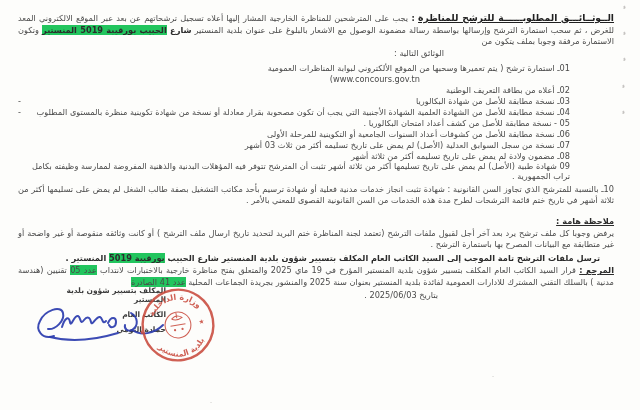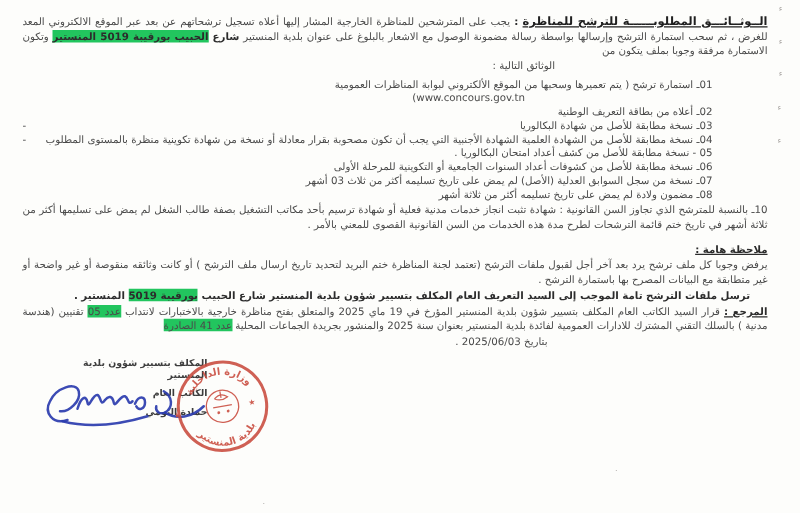--- a/index.html
+++ b/index.html
@@ -54,29 +54,30 @@
   <div class="doc-list">
       <div class="doc-item"><span>01ـ استمارة ترشح ( يتم تعميرها وسحبها من الموقع الألكتروني لبوابة المناظرات العمومية</span></div>
       <div class="doc-item indent"><span class="ltr">(www.concours.gov.tn</span></div>
       <div class="doc-item"><span>02ـ أعلاه من بطاقة التعريف الوطنية</span></div>
       <div class="doc-item"><span class="dash-left">-</span><span>03ـ نسخة مطابقة للأصل من شهادة البكالوريا</span></div>
       <div class="doc-item"><span class="dash-left">-</span><span>04ـ نسخة مطابقة للأصل من الشهادة العلمية الشهادة الأجنبية التي يجب أن تكون مصحوبة بقرار معادلة أو نسخة من شهادة تكوينية منظرة بالمستوى المطلوب</span></div>
       <div class="doc-item"><span>05 - نسخة مطابقة للأصل من كشف أعداد امتحان البكالوريا .</span></div>
       <div class="doc-item"><span>06ـ نسخة مطابقة للأصل من كشوفات أعداد السنوات الجامعية أو التكوينية للمرحلة الأولى</span></div>
       <div class="doc-item"><span>07ـ نسخة من سجل السوابق العدلية (الأصل) لم يمض على تاريخ تسليمه أكثر من ثلاث 03 أشهر</span></div>
       <div class="doc-item"><span>08ـ مضمون ولادة لم يمض على تاريخ تسليمه أكثر من ثلاثة أشهر</span></div>
+      <div class="doc-item"><span>09 شهادة طبية (الأصل) لم يمض على تاريخ تسليمها أكثر من ثلاثة أشهر تثبت أن المترشح تتوفر فيه المؤهلات البدنية والذهنية المفروضة لممارسة وظيفته بكامل تراب الجمهورية .</span></div>
     </div>
 
   <div class="age-item">10ـ بالنسبة للمترشح الذي تجاوز السن القانونية : شهادة تثبت انجاز خدمات مدنية فعلية أو شهادة ترسيم بأحد مكاتب التشغيل بصفة طالب الشغل لم يمض على تسليمها أكثر من ثلاثة أشهر في تاريخ ختم قائمة الترشحات لطرح مدة هذه الخدمات من السن القانونية القصوى للمعني بالأمر .</div>
 
   <div class="note-head">ملاحظة هامة :</div>
   <div>يرفض وجوبا كل ملف ترشح يرد بعد آخر أجل لقبول ملفات الترشح (تعتمد لجنة المناظرة ختم البريد لتحديد تاريخ ارسال ملف الترشح ) أو كانت وثائقه منقوصة أو غير واضحة أو غير  متطابقة مع البيانات المصرح بها باستمارة الترشح .</div>
 
   <div class="send-line">
-    <span>ترسل ملفات الترشح تامة الموجب إلى السيد التعريف العام المكلف بتسيير شؤون بلدية المنستير شارع الحبيب </span><span class="hl">بورقيبة 5019</span><span> المنستير .</span>
+    <span>ترسل ملفات الترشح تامة الموجب إلى السيد الكاتب العام المكلف بتسيير شؤون بلدية المنستير شارع الحبيب </span><span class="hl">بورقيبة 5019</span><span> المنستير .</span>
   </div>
 
   <div class="ref">
     <span class="ref-label">المرجع :</span><span> قرار السيد الكاتب العام المكلف بتسيير شؤون بلدية المنستير المؤرخ في 19 ماي 2025 والمتعلق بفتح مناظرة خارجية بالاختبارات لانتداب </span><span class="hl">عدد 05</span><span> تقنيين (هندسة مدنية ) بالسلك التقني المشترك للادارات العمومية لفائدة بلدية المنستير بعنوان سنة 2025 والمنشور بجريدة الجماعات المحلية </span><span class="hl">عدد 41 الصادرة</span>
   </div>
   <div class="date-line">بتاريخ 2025/06/03 .</div>
 
   <div class="sig-block">
     <div>المكلف بتسيير شؤون بلدية المنستير</div>
     <div>الكاتب العام</div>

